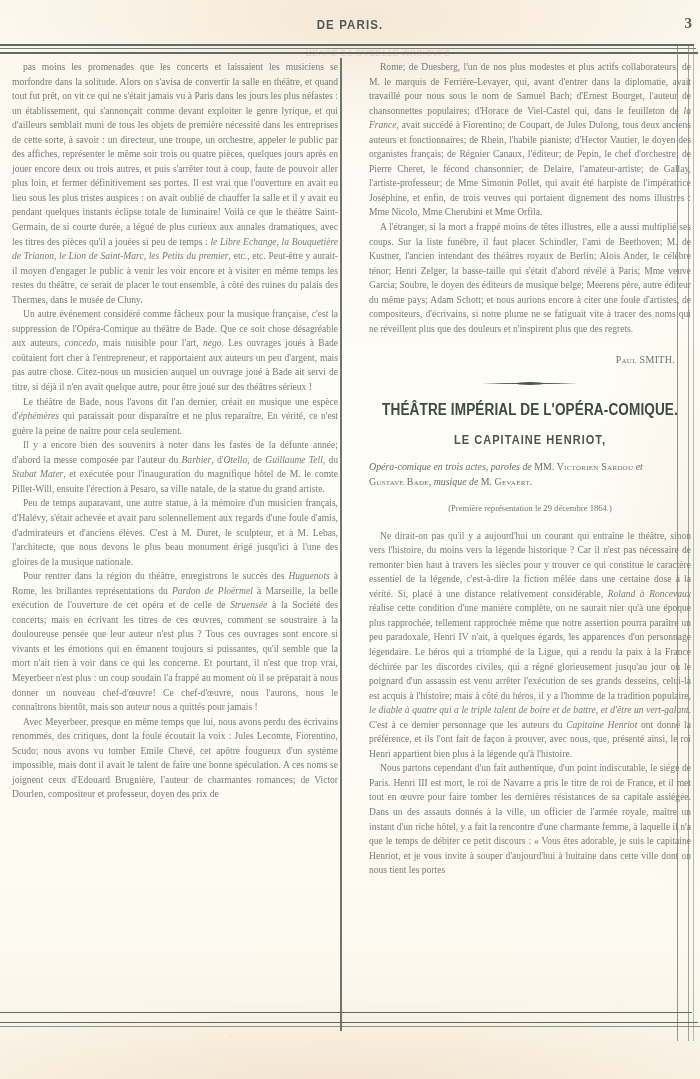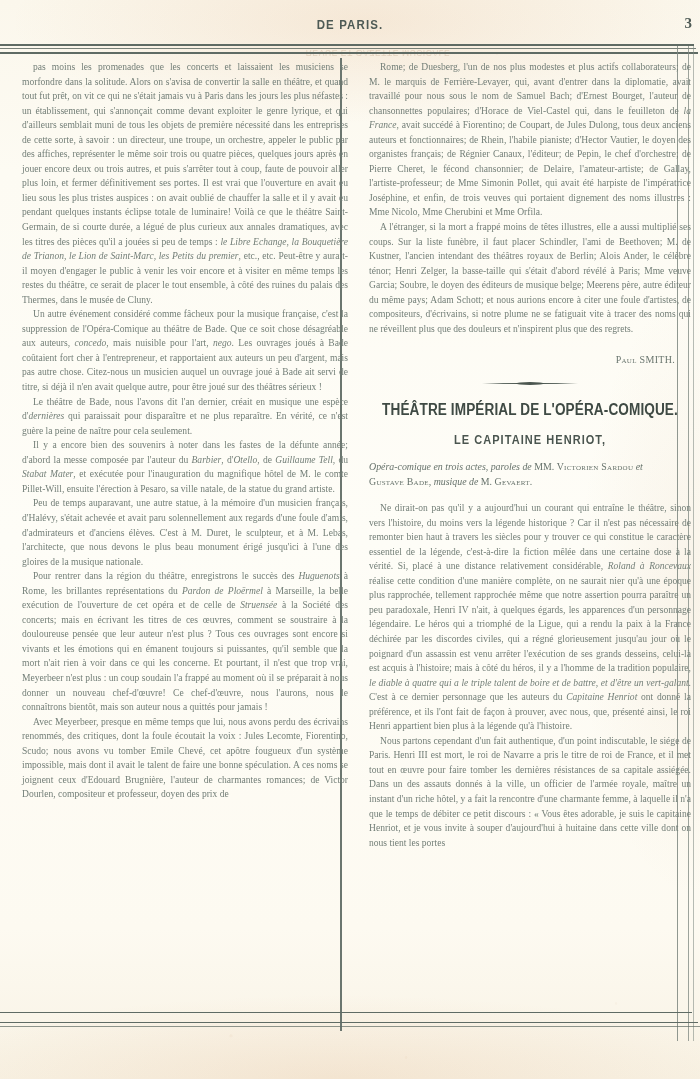--- a/index.html
+++ b/index.html
@@ -142,21 +142,21 @@
   .col {
     position: absolute;
     top: 0;
     font-size: 9.55px;
     line-height: 14.55px;
     text-align: justify;
     text-justify: inter-word;
     color: #727e77;
     hyphens: manual;
   }
-  .col.left  { left: 22px;   width: 326px; }
+  .col.left  { left: 12px;   width: 326px; }
   .col.right { left: 369px; width: 322px; }
 
   .col p {
     margin: 0;
     text-indent: 11px;
   }
   .col i, .col em { font-style: italic; }
 
   
   .signature {
@@ -262,21 +262,21 @@
   <div class="frame-right r3"></div>
 
   <div class="col-divider seg2"></div>
 
   <div class="cols">
 
     <div class="col left">
       <div>
           <p>pas moins les promenades que les concerts et laissaient les musiciens se morfondre dans la solitude. Alors on s'avisa de convertir la salle en théâtre, et quand tout fut prêt, on vit ce qui ne s'était jamais vu à Paris dans les jours les plus néfastes : un établissement, qui s'annonçait comme devant exploiter le genre lyrique, et qui d'ailleurs semblait muni de tous les objets de première nécessité dans les entreprises de cette sorte, à savoir : un directeur, une troupe, un orchestre, appeler le public par des affiches, représenter le même soir trois ou quatre pièces, quelques jours après en jouer encore deux ou trois autres, et puis s'arrêter tout à coup, faute de pouvoir aller plus loin, et fermer définitivement ses portes. Il est vrai que l'ouverture en avait eu lieu sous les plus tristes auspices : on avait oublié de chauffer la salle et il y avait eu pendant quelques instants éclipse totale de luminaire! Voilà ce que le théâtre Saint-Germain, de si courte durée, a légué de plus curieux aux annales dramatiques, avec les titres des pièces qu'il a jouées si peu de temps : <i>le Libre Echange</i>, <i>la Bouquetière de Trianon</i>, <i>le Lion de Saint-Marc</i>, <i>les Petits du premier</i>, etc., etc. Peut-être y aurait-il moyen d'engager le public à venir les voir encore et à visiter en même temps les restes du théâtre, ce serait de placer le tout ensemble, à côté des ruines du palais des Thermes, dans le musée de Cluny.</p>
           <p>Un autre événement considéré comme fâcheux pour la musique française, c'est la suppression de l'Opéra-Comique au théâtre de Bade. Que ce soit chose désagréable aux auteurs, <i>concedo</i>, mais nuisible pour l'art, <i>nego</i>. Les ouvrages joués à Bade coûtaient fort cher à l'entrepreneur, et rapportaient aux auteurs un peu d'argent, mais pas autre chose. Citez-nous un musicien auquel un ouvrage joué à Bade ait servi de titre, si déjà il n'en avait quelque autre, pour être joué sur des théâtres sérieux !</p>
-          <p>Le théâtre de Bade, nous l'avons dit l'an dernier, créait en musique une espèce d'<i>dernières</i> qui paraissait pour disparaître et ne plus reparaître. En vérité, ce n'est guère la peine de naître pour cela seulement.</p>
+          <p>Le théâtre de Bade, nous l'avons dit l'an dernier, créait en musique une espèce d'<i>éphémères</i> qui paraissait pour disparaître et ne plus reparaître. En vérité, ce n'est guère la peine de naître pour cela seulement.</p>
           <p>Il y a encore bien des souvenirs à noter dans les fastes de la défunte année; d'abord la messe composée par l'auteur du <i>Barbier</i>, d'<i>Otello</i>, de <i>Guillaume Tell</i>, du <i>Stabat Mater</i>, et exécutée pour l'inauguration du magnifique hôtel de M. le comte Pillet-Will, ensuite l'érection à Pesaro, sa ville natale, de la statue du grand artiste.</p>
           <p>Peu de temps auparavant, une autre statue, à la mémoire d'un musicien français, d'Halévy, s'était achevée et avait paru solennellement aux regards d'une foule d'amis, d'admirateurs et d'anciens élèves. C'est à M. Duret, le sculpteur, et à M. Lebas, l'architecte, que nous devons le plus beau monument érigé jusqu'ici à l'une des gloires de la musique nationale.</p>
           <p>Pour rentrer dans la région du théâtre, enregistrons le succès des <i>Huguenots</i> à Rome, les brillantes représentations du <i>Pardon de Ploërmel</i> à Marseille, la belle exécution de l'ouverture de cet opéra et de celle de <i>Struensée</i> à la Société des concerts; mais en écrivant les titres de ces œuvres, comment se soustraire à la douloureuse pensée que leur auteur n'est plus ? Tous ces ouvrages sont encore si vivants et les émotions qui en émanent toujours si puissantes, qu'il semble que la mort n'ait rien à voir dans ce qui les concerne. Et pourtant, il n'est que trop vrai, Meyerbeer n'est plus : un coup soudain l'a frappé au moment où il se préparait à nous donner un nouveau chef-d'œuvre! Ce chef-d'œuvre, nous l'aurons, nous le connaîtrons bientôt, mais son auteur nous a quittés pour jamais !</p>
           <p>Avec Meyerbeer, presque en même temps que lui, nous avons perdu des écrivains renommés, des critiques, dont la foule écoutait la voix : Jules Lecomte, Fiorentino, Scudo; nous avons vu tomber Emile Chevé, cet apôtre fougueux d'un système impossible, mais dont il avait le talent de faire une bonne spéculation. A ces noms se joignent ceux d'Edouard Brugnière, l'auteur de charmantes romances; de Victor Dourlen, compositeur et professeur, doyen des prix de</p>
         </div>
     </div>
 
     <div class="col right">
       <div>
           <p>Rome; de Duesberg, l'un de nos plus modestes et plus actifs collaborateurs; de M. le marquis de Ferrière-Levayer, qui, avant d'entrer dans la diplomatie, avait travaillé pour nous sous le nom de Samuel Bach; d'Ernest Bourget, l'auteur de chansonnettes populaires; d'Horace de Viel-Castel qui, dans le feuilleton de <i>la France</i>, avait succédé à Fiorentino; de Coupart, de Jules Dulong, tous deux anciens auteurs et fonctionnaires; de Rhein, l'habile pianiste; d'Hector Vautier, le doyen des organistes français; de Régnier Canaux, l'éditeur; de Pepin, le chef d'orchestre; de Pierre Cheret, le fécond chansonnier; de Delaire, l'amateur-artiste; de Gallay, l'artiste-professeur; de Mme Simonin Pollet, qui avait été harpiste de l'impératrice Joséphine, et enfin, de trois veuves qui portaient dignement des noms illustres : Mme Nicolo, Mme Cherubini et Mme Orfila.</p>
@@ -291,20 +291,21 @@
 
       <div class="head-theatre">THÉÂTRE IMPÉRIAL DE L'OPÉRA-COMIQUE.</div>
 
       <div class="head-piece">LE CAPITAINE HENRIOT,</div>
 
       <div class="head-credits">
         <span>Opéra-comique en trois actes, paroles de </span><span class="rm">MM. </span><span class="nm">Victorien Sardou</span><span> et</span><br>
         <span class="nm">Gustave Bade</span><span>, musique de </span><span class="rm">M. </span><span class="nm">Gevaert</span><span class="rm">.</span>
       </div>
 
+      <div class="head-date">(Première représentation le 29 décembre 1864.)</div>
 
       <div>
           <p>Ne dirait-on pas qu'il y a aujourd'hui un courant qui entraîne le théâtre, sinon vers l'histoire, du moins vers la légende historique ? Car il n'est pas nécessaire de remonter bien haut à travers les siècles pour y trouver ce qui constitue le caractère essentiel de la légende, c'est-à-dire la fiction mêlée dans une certaine dose à la vérité. Si, placé à une distance relativement considérable, <i>Roland à Roncevaux</i> réalise cette condition d'une manière complète, on ne saurait nier qu'à une époque plus rapprochée, tellement rapprochée même que notre assertion pourra paraître un peu paradoxale, Henri IV n'ait, à quelques égards, les apparences d'un personnage légendaire. Le héros qui a triomphé de la Ligue, qui a rendu la paix à la France déchirée par les discordes civiles, qui a régné glorieusement jusqu'au jour où le poignard d'un assassin est venu arrêter l'exécution de ses grands desseins, celui-là est acquis à l'histoire; mais à côté du héros, il y a l'homme de la tradition populaire, <i>le diable à quatre qui a le triple talent de boire et de battre, et d'être un vert-galant</i>. C'est à ce dernier personnage que les auteurs du <i>Capitaine Henriot</i> ont donné la préférence, et ils l'ont fait de façon à prouver, avec nous, que, présenté ainsi, le roi Henri appartient bien plus à la légende qu'à l'histoire.</p>
           <p>Nous partons cependant d'un fait authentique, d'un point indiscutable, le siége de Paris. Henri III est mort, le roi de Navarre a pris le titre de roi de France, et il met tout en œuvre pour faire tomber les dernières résistances de sa capitale assiégée. Dans un des assauts donnés à la ville, un officier de l'armée royale, maître un instant d'un riche hôtel, y a fait la rencontre d'une charmante femme, à laquelle il n'a que le temps de débiter ce petit discours : « Vous êtes adorable, je suis le capitaine Henriot, et je vous invite à souper d'aujourd'hui à huitaine dans cette ville dont on nous tient les portes</p>
         </div>
     </div>
   </div>
 
   <div class="rule-bottom a"></div>
   <div class="rule-bottom b"></div>

